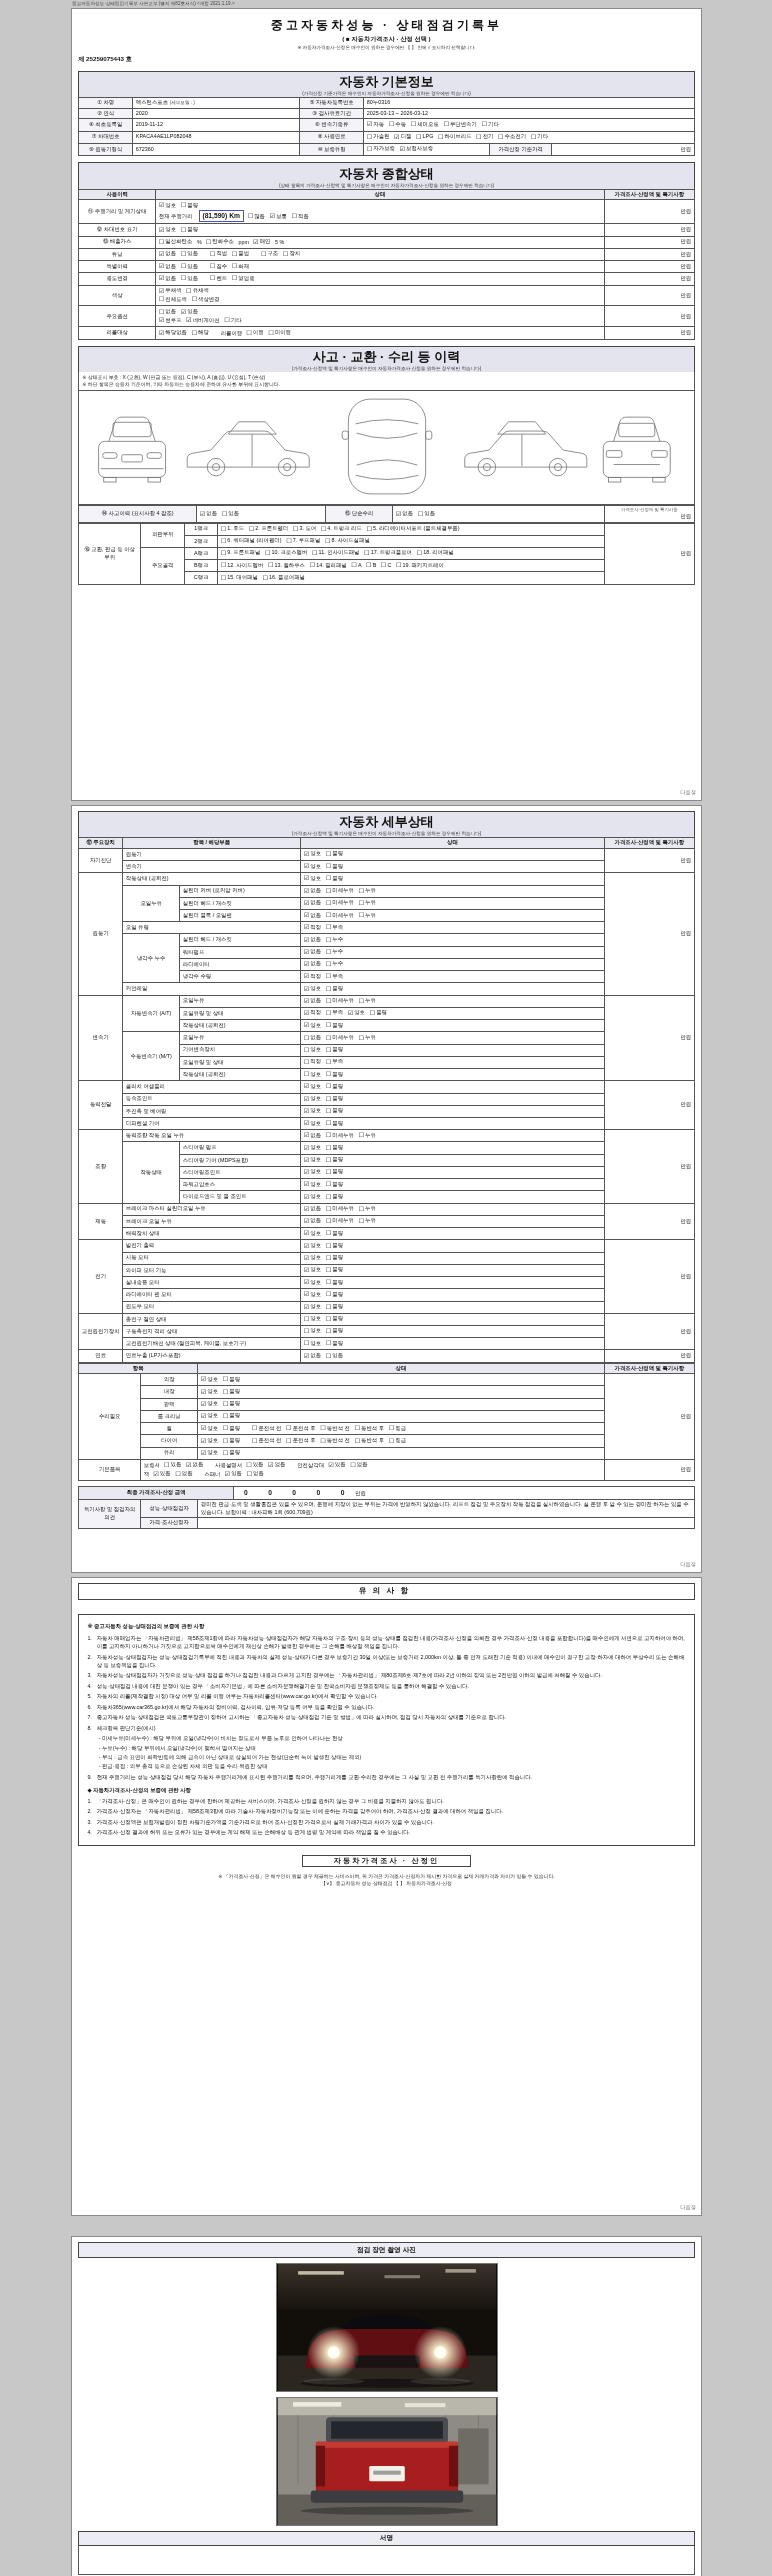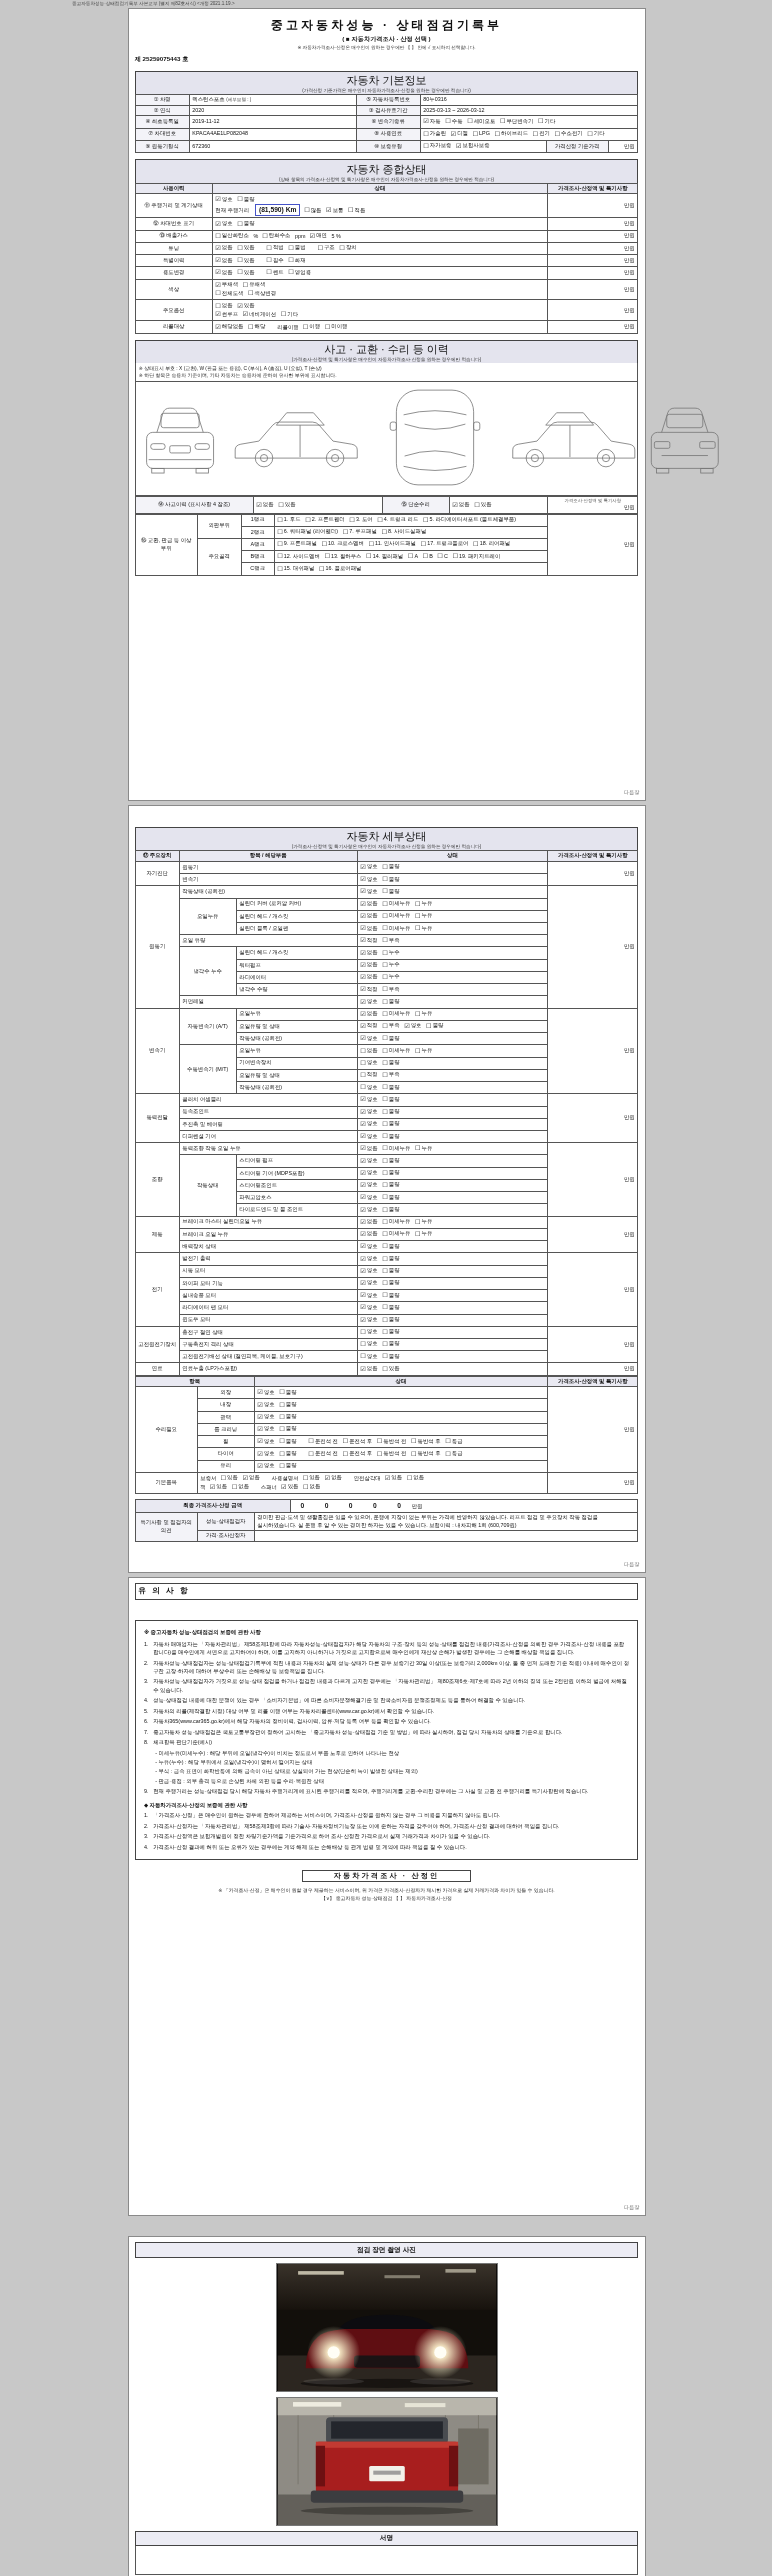--- a/index.html
+++ b/index.html
@@ -1,46 +1,46 @@
 <!DOCTYPE html>
 <html style="font-size:8.2px"><head>
 <meta charset="utf-8">
 <style>
 *{box-sizing:border-box}
 body{margin:0;background:#c8c8c8;font-family:"Liberation Sans","DejaVu Sans",sans-serif;color:#111;width:773px}
 .topstrip{width:631px;margin:0 auto;font-size:4.6px;color:#444;padding:1px 1px 1.5px}
-.page{width:518px;margin:0 auto;background:#fff;border:0.5px solid #8a8a8a;padding:5.2px 6.2px 13.4px;position:relative}
+.page{width:631px;margin:0 auto;background:#fff;border:0.5px solid #8a8a8a;padding:5.2px 6.2px 13.4px;position:relative}
 .gap{height:4.1px}.gap-lg{height:20.6px}
 .page1{min-height:793px}.page2{min-height:768px}.page3{min-height:639px}.page4{min-height:309px}
 .doc-title{text-align:center;font-size:12px;font-weight:bold;letter-spacing:3.1px;margin-top:3.1px}
 .doc-subtitle{text-align:center;font-size:6.2px;font-weight:bold;margin-top:1.5px}
 .doc-note{text-align:center;font-size:4.6px;color:#333;margin-top:1px}
 .doc-no{font-size:6.2px;font-weight:bold;margin:5.2px 0 2.1px}
 .sec-head{border:0.5px solid #444;border-bottom:none;background:#e4e4ee;text-align:center;padding:1.5px 0 1px;margin-top:6.2px}
-.sec-head .t{font-size:11px;font-weight:normal}
+.sec-head .t{font-size:13px;font-weight:bold}
 .sec-head .n{font-size:4.6px;color:#333}
 table.grid{width:100%;border-collapse:collapse;table-layout:fixed}
 .grid th,.grid td{border:0.5px solid #555;font-size:5.4px;padding:1px 2.6px;vertical-align:middle;word-break:keep-all;line-height:1.4}
 .grid thead th,.grid .hd{background:#e9e9f2;font-weight:bold;text-align:center}
 .grid th.lbl{background:#f3f3f8;font-weight:normal;text-align:center}
 td.grp,td.sub,td.rank{text-align:center}
 td.price{text-align:right;color:#222}
 td.state{text-align:left}
 .seg-line{margin:0.5px 0}
 .cb-item{display:inline-flex;align-items:center;margin-right:4.6px;white-space:nowrap}
 .cb-ico{font-size:6.2px;line-height:1;margin-right:1px}
 .cb-lab{font-size:5.4px}
 .seg-t{margin-right:4.1px}
 .seg-gap{display:inline-block;width:7.2px}
 .seg-hl{display:inline-block;border:1px solid #4553c8;background:#fff;font-weight:bold;font-size:6.7px;padding:0 2.6px;margin:0 4.1px 0 2.1px}
 .legend{font-size:4.9px;color:#222;border:0.5px solid #555;border-top:none;padding:1.5px 3.1px;line-height:1.5}
 .diagram-wrap{border:0.5px solid #555;border-top:none;padding:4.1px 0;text-align:center}
 .digits{font-weight:bold;letter-spacing:9.3px;font-size:6.7px;padding-left:7.2px}
 .optext{font-size:5.2px;line-height:1.5}
-.notice-title{border:0.5px solid #444;text-align:left;font-weight:bold;font-size:7.7px;letter-spacing:6.2px;padding:2.6px;margin-bottom:20px}
+.notice-title{border:0.5px solid #444;text-align:center;font-weight:bold;font-size:7.7px;letter-spacing:6.2px;padding:2.6px;margin-bottom:14px}
 .notice-box{border:0.5px solid #444;padding:6.2px 8.2px;font-size:5.4px;line-height:1.55}
 .notice-sub-title{font-weight:bold;margin:1px 0 3.1px}
 .n-item{margin:2.1px 0;display:flex}
 .n-num{flex:0 0 9.3px}
 .n-sub{margin:1px 0 1px 11.3px;color:#222}
 .n-head2{font-weight:bold;margin:5.2px 0 2.1px}
 .certifier{margin-top:9.3px;text-align:center}
 .certifier-box{display:inline-block;border:0.5px solid #444;font-weight:bold;font-size:7.2px;letter-spacing:2.1px;padding:0 31px;margin-bottom:4.1px}
 .cert-note{font-size:4.9px;color:#222;margin-top:1.5px}
 .bar{border:0.5px solid #444;background:#ececf4;font-weight:bold;text-align:center;padding:2.1px;font-size:6.7px;margin-top:5.2px}
@@ -554,21 +554,21 @@
           </td>
         </tr>
       </tbody>
   </table>
 
   <div class="page-marker">다음장</div>
 </div>
 <div class="gap"></div>
 
 <div class="page page2">
-  <div class="sec-head" style="margin-top:16px">
+  <div class="sec-head" style="margin-top:0">
     <div class="t">자동차 세부상태</div>
     <div class="n">(가격조사·산정액 및 특기사항은 매수인이 자동차가격조사·산정을 원하는 경우에만 적습니다)</div>
   </div>
   <table class="grid">
     <colgroup>
         <col style="width:44px">
         <col style="width:57px">
         <col style="width:121px">
         <col>
         <col style="width:90px">

